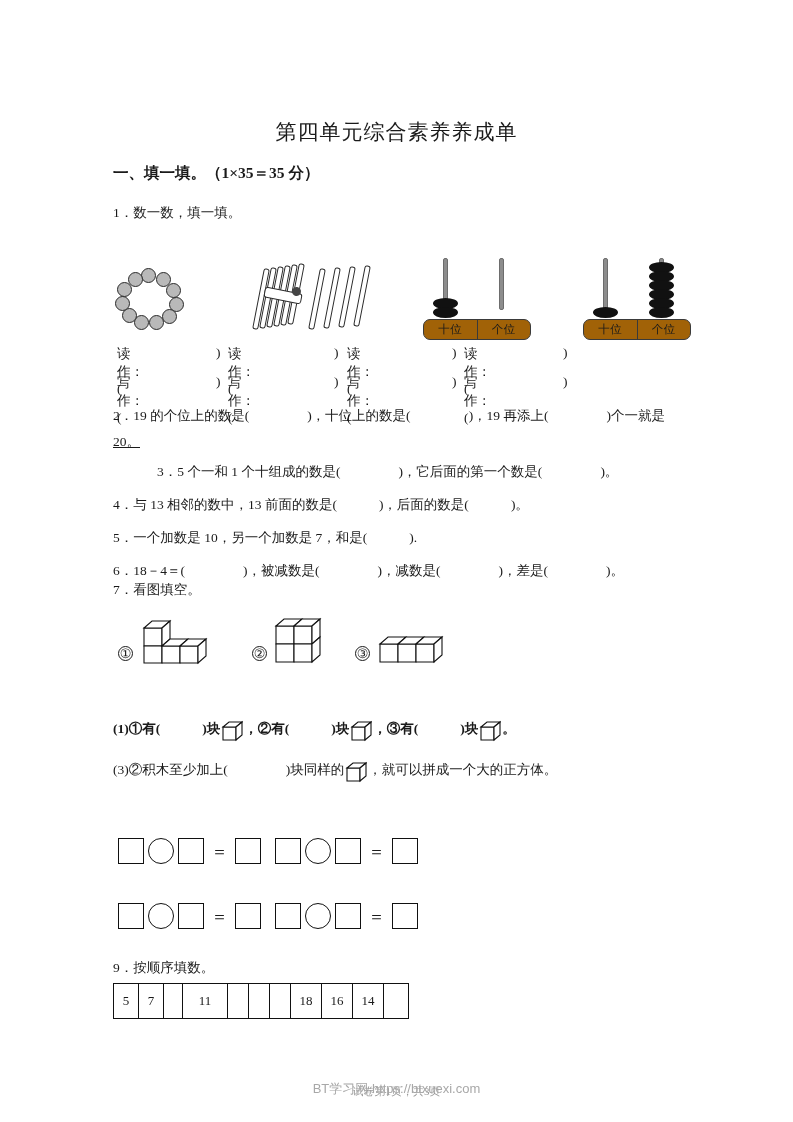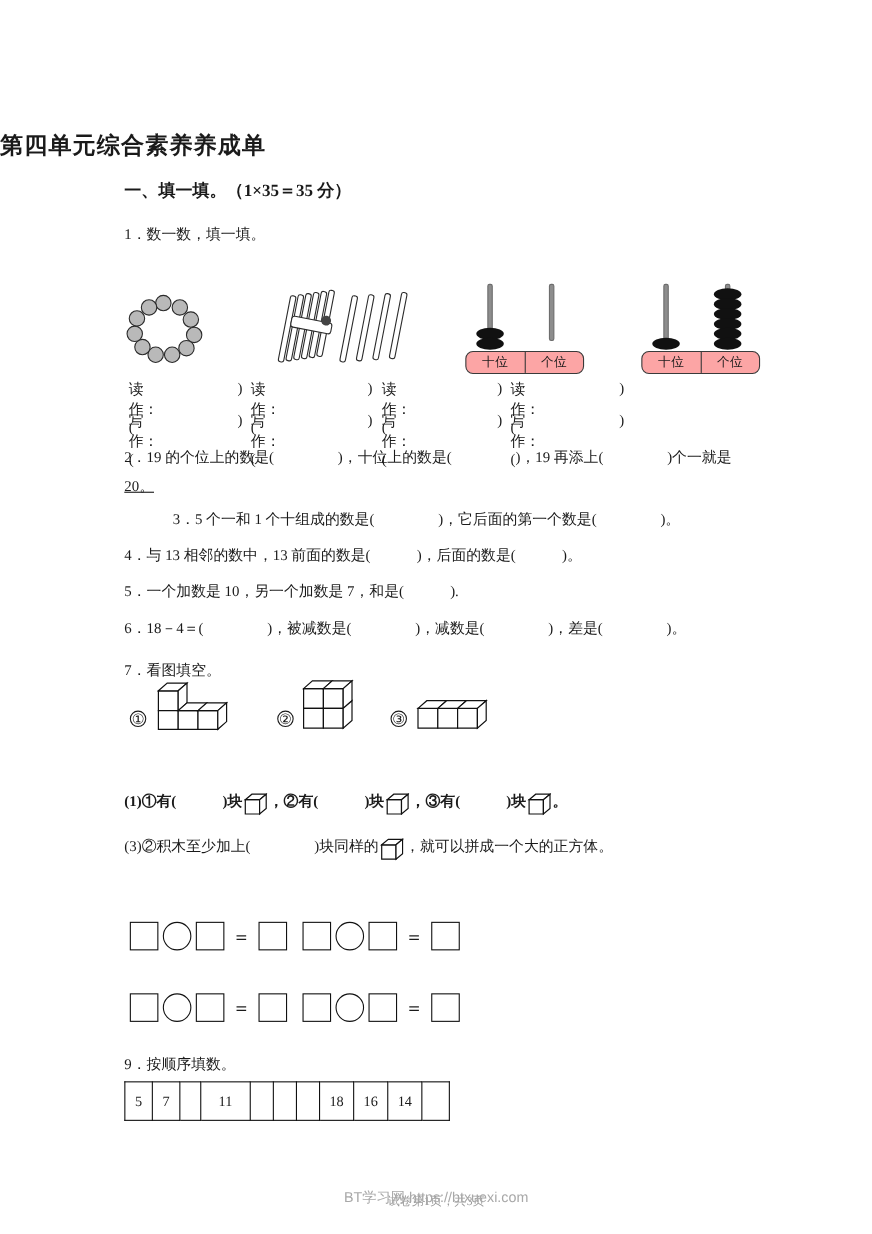--- a/index.html
+++ b/index.html
@@ -8,21 +8,22 @@
     background:#ffffff;
     font-family:"Liberation Serif", "DejaVu Serif", serif;
     color:#1a1a1a;
     position:relative;
     overflow:hidden;
   }
   .page { position:absolute; left:0; top:0; width:793px; height:1122px; }
 
   .doc-title {
     position:absolute; left:0; top:118px; width:793px;
-    font-size:21px; font-weight:bold;
+    text-align:center;
+    font-size:21px; font-weight:normal;
     letter-spacing:1px;
   }
 
   .section-head {
     position:absolute; left:113px; top:163px;
     font-size:15.5px; font-weight:bold;
   }
 
   .q { position:absolute; left:113px; font-size:13.5px; line-height:20px; }
   .q-ind { position:absolute; left:113px; font-size:13.5px; line-height:20px; }
@@ -63,21 +64,21 @@
     border-radius:2px; box-sizing:border-box;
   }
   .abacus .bead {
     position:absolute; width:25px; height:11px;
     background:#111; border-radius:50%;
   }
   .pv-box {
     position:absolute; bottom:0; left:2px;
     width:108px; height:21px;
     border:1.3px solid #3a3a3a; border-radius:7px;
-    display:flex; background:#fca5a5; box-sizing:border-box;
+    display:flex; background:#a16207; box-sizing:border-box;
   }
   .pv-cell {
     flex:1; display:flex; align-items:center; justify-content:center;
     font-size:11.5px; letter-spacing:0.5px;
   }
   .pv-cell.left { border-right:1.3px solid #3a3a3a; }
 
   
   .rw-line { position:absolute; left:113px; font-size:13.5px; }
   .rw-item { position:absolute; }
@@ -237,21 +238,21 @@
   </div>
 
   <div class="q" style="top:528px;">
     <span>5．</span><span>一个加数是 10，另一个加数是 7，和是(</span><span class="sp-sm"></span><span>).</span>
   </div>
 
   <div class="q" style="top:561px;">
     <span>6．</span><span>18－4＝(</span><span class="sp-md"></span><span>)，被减数是(</span><span class="sp-md"></span><span>)，减数是(</span><span class="sp-md"></span><span>)，差是(</span><span class="sp-md"></span><span>)。</span>
   </div>
 
-  <div class="q" style="top:600px;text-align:right;">
+  <div class="q" style="top:580px;text-align:right;">
     <span>7．</span><span>看图填空。</span>
   </div>
 
   <span class="circnum" style="left:118px; top:646px;">①</span>
   <div class="cubefig" style="left:136px; top:618px;">
     <svg width="110" height="52" viewBox="0 0 110 52">
       <g fill="#ffffff" stroke="#111111" stroke-width="1.1">
 
         <path d="M8,10 L26,10 L26,28 L8,28 Z"></path>
         <path d="M8,10 L16,3 L34,3 L26,10 Z"></path>

